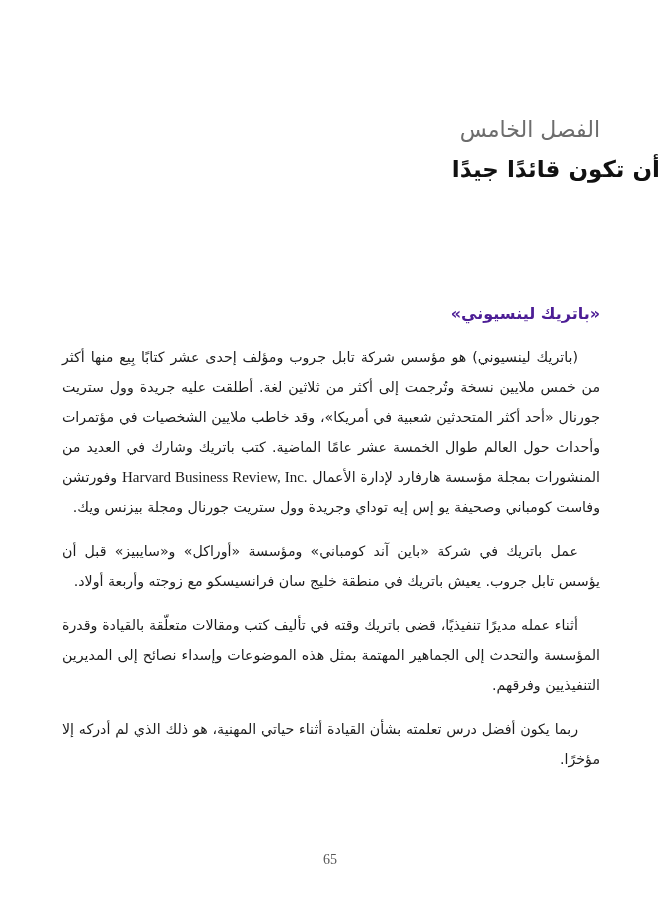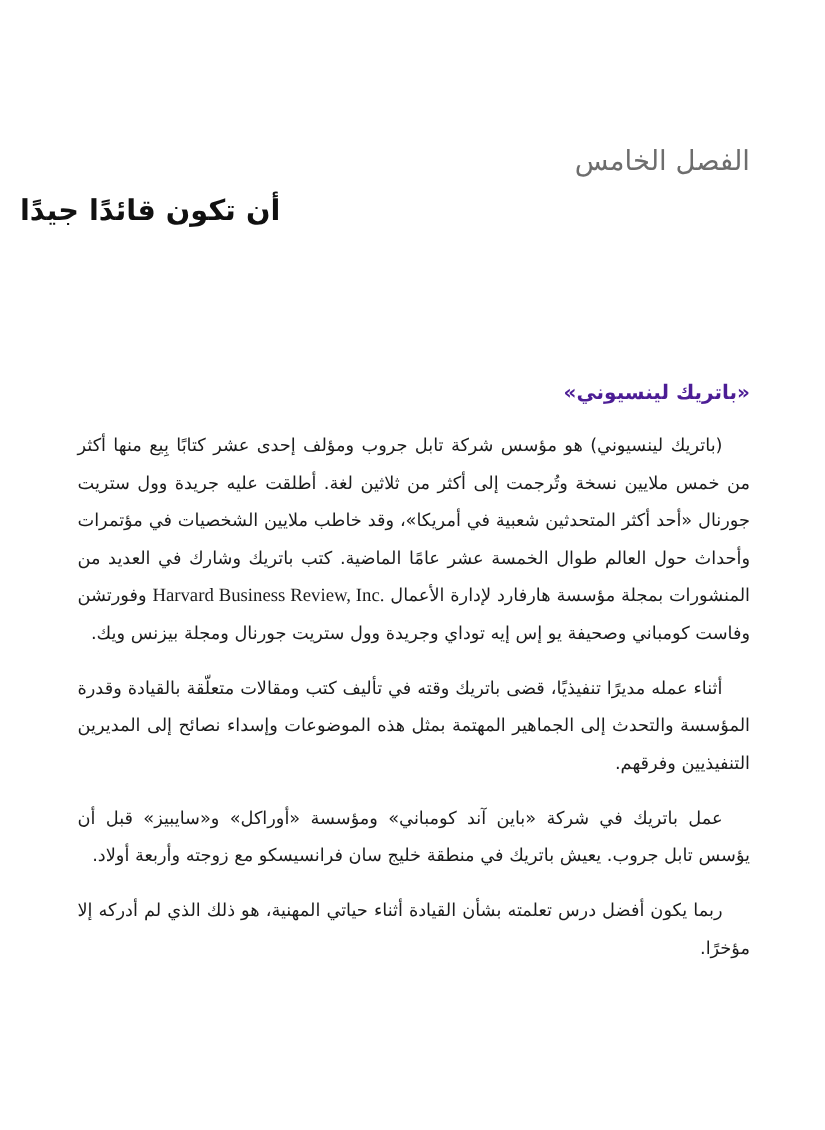--- a/index.html
+++ b/index.html
@@ -27,21 +27,21 @@
       top: 117px;
       font-size: 22px;
       color: #6d6d6d;
       font-weight: normal;
       margin: 0;
     }
     .chapter-title {
       position: absolute;
       left: 0; right: 0;
       top: 156px;
-      text-align: left;
+      text-align: right;
       font-size: 23px;
       font-weight: bold;
       color: #111;
       margin: 0;
       padding-left: 16px;
     }
     .author-heading {
       position: absolute;
       right: 60px;
       top: 304px;
@@ -85,18 +85,19 @@
 <body>
 
 <div class="page">
   <h2 class="chapter-label">الفصل الخامس</h2>
   <h1 class="chapter-title">أن تكون قائدًا جيدًا</h1>
 
   <h3 class="author-heading">«باتريك لينسيوني»</h3>
 
   <div class="body">
     <p class="para"><span>(باتريك لينسيوني) هو مؤسس شركة تابل جروب ومؤلف إحدى عشر كتابًا بِيع منها أكثر من خمس ملايين نسخة وتُرجمت إلى أكثر من ثلاثين لغة. أطلقت عليه جريدة وول ستريت جورنال «أحد أكثر المتحدثين شعبية في أمريكا»، وقد خاطب ملايين الشخصيات في مؤتمرات وأحداث حول العالم طوال الخمسة عشر عامًا الماضية. كتب باتريك وشارك في العديد من المنشورات بمجلة مؤسسة هارفارد لإدارة الأعمال</span> <span class="latin">Harvard Business Review, Inc.</span> <span>وفورتشن وفاست كومباني وصحيفة يو إس إيه توداي وجريدة وول ستريت جورنال ومجلة بيزنس ويك.</span></p>
+    <p class="para">عمل باتريك في شركة «باين آند كومباني» ومؤسسة «أوراكل» و«سايبيز» قبل أن يؤسس تابل جروب. يعيش باتريك في منطقة خليج سان فرانسيسكو مع زوجته وأربعة أولاد.</p>
     <p class="para">أثناء عمله مديرًا تنفيذيًا، قضى باتريك وقته في تأليف كتب ومقالات متعلّقة بالقيادة وقدرة المؤسسة والتحدث إلى الجماهير المهتمة بمثل هذه الموضوعات وإسداء نصائح إلى المديرين التنفيذيين وفرقهم.</p>
-    <p class="para">عمل باتريك في شركة «باين آند كومباني» ومؤسسة «أوراكل» و«سايبيز» قبل أن يؤسس تابل جروب. يعيش باتريك في منطقة خليج سان فرانسيسكو مع زوجته وأربعة أولاد.</p>
     <p class="para">ربما يكون أفضل درس تعلمته بشأن القيادة أثناء حياتي المهنية، هو ذلك الذي لم أدركه إلا مؤخرًا.</p>
   </div>
 
+  <div class="page-number">65</div>
 </div>
 
 </body></html>

